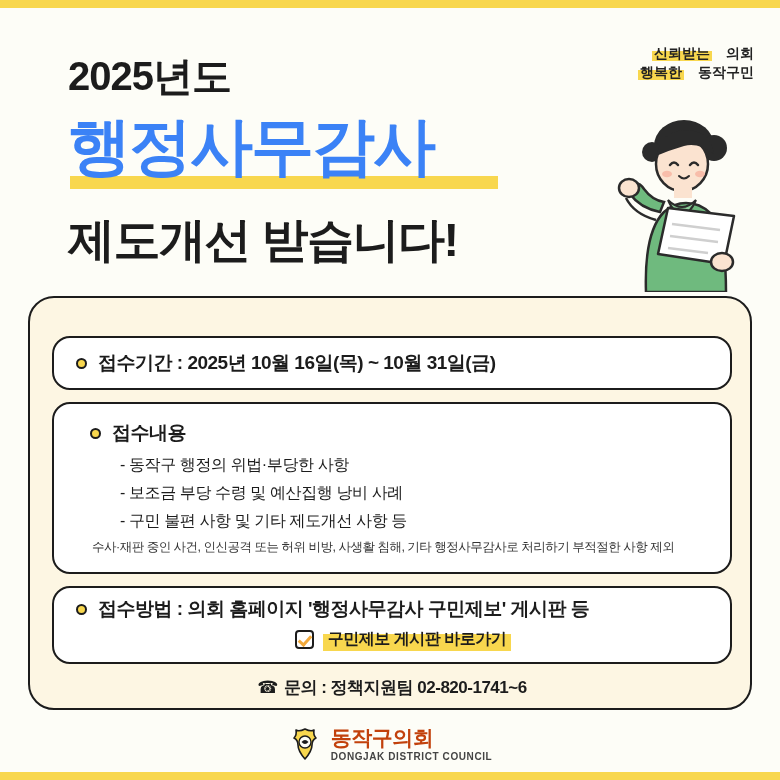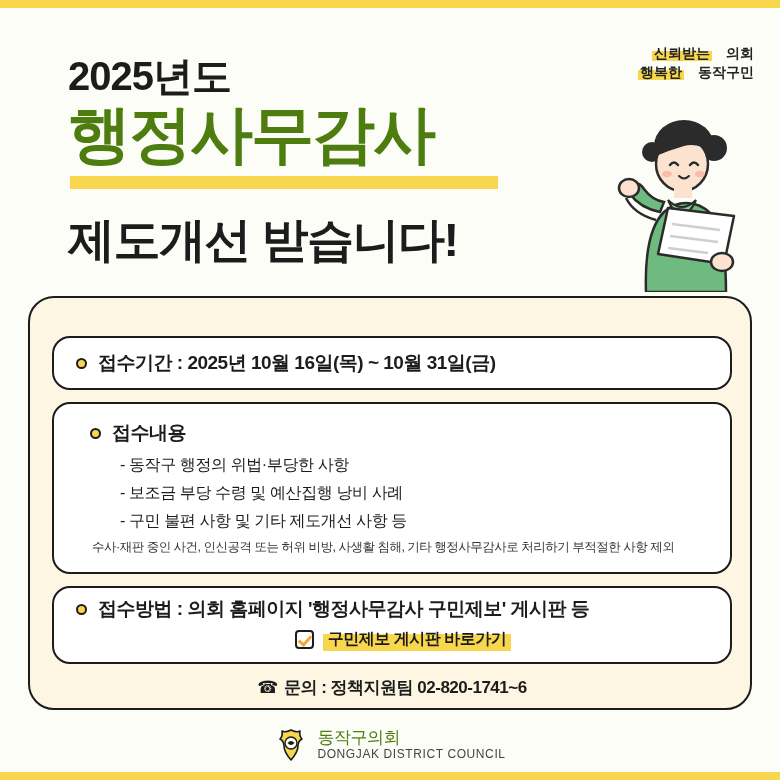--- a/index.html
+++ b/index.html
@@ -39,22 +39,22 @@
 
   
   .headline{
     position:absolute;left:68px;top:54px;
   }
   .h-year{
     font-size:40px;font-weight:bold;color:#1c1c1c;letter-spacing:-1px;
     line-height:1.1;margin:0;
   }
   .h-main{
-    font-size:63px;font-weight:bold;color:#4d7c0f;letter-spacing:-2px;
-    line-height:1.15;margin:0 0 0 0;position:relative;z-index:2;
+    font-size:63px;font-weight:bold;color:#3b82f6;letter-spacing:-2px;
+    line-height:1.15;margin:12px 0 0 0;position:relative;z-index:2;
   }
   .h-underline{
     position:absolute;left:70px;top:176px;width:428px;height:13px;
     background:#f8d74e;z-index:1;
   }
   .h-sub{
     position:absolute;left:68px;top:212px;
     font-size:47px;font-weight:bold;color:#1c1c1c;letter-spacing:-1.5px;
     line-height:1.2;margin:0;
   }
@@ -125,22 +125,22 @@
 
   
   .footer{
     position:absolute;left:0;bottom:18px;width:780px;
     display:flex;align-items:center;justify-content:center;
   }
   .emblem{
     width:34px;height:34px;margin-right:9px;flex:0 0 auto;
   }
   .f-text{line-height:1.15;}
-  .f-ko{font-size:17px;font-weight:normal;color:#4d7c0f;letter-spacing:-0.5px;}
-  .f-en{font-size:12px;font-weight:normal;color:#444;letter-spacing:0.6px;}
+  .f-ko{font-size:21px;font-weight:bold;color:#c2410c;letter-spacing:-0.5px;}
+  .f-en{font-size:10px;font-weight:bold;color:#444;letter-spacing:0.6px;}
 </style>
 </head>
 <body>
 
 <div class="poster">
 
   <div class="top-bar"></div>
   <div class="bottom-bar"></div>
 
   <div class="slogan">

